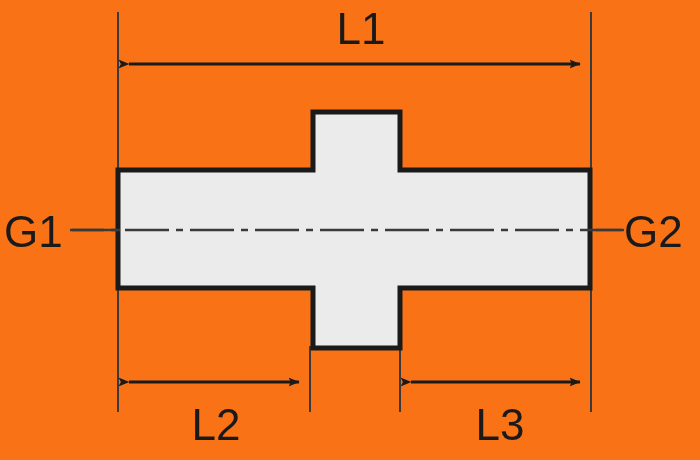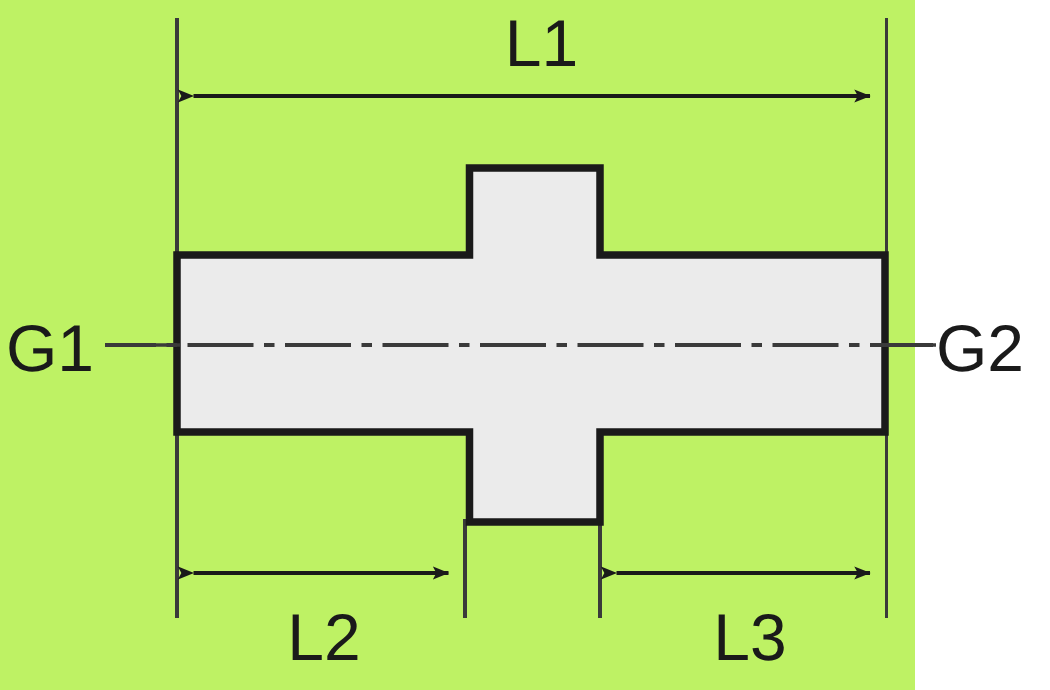--- a/index.html
+++ b/index.html
@@ -9,23 +9,23 @@
     background: #ffffff;
   }
   body {
     width: 700px;
     height: 460px;
     font-family: "Liberation Sans", sans-serif;
     overflow: hidden;
   }
   #drawing-root {
     position: relative;
-    width: 610px;
+    width: 700px;
     height: 460px;
-    background: #bef264;
+    background: #f97316;
   }
   svg.tech-drawing {
     display: block;
     width: 700px;
     height: 460px;
   }
   .dim-label {
     font-family: "Liberation Sans", sans-serif;
     font-size: 44px;
     fill: #1a1a1a;

